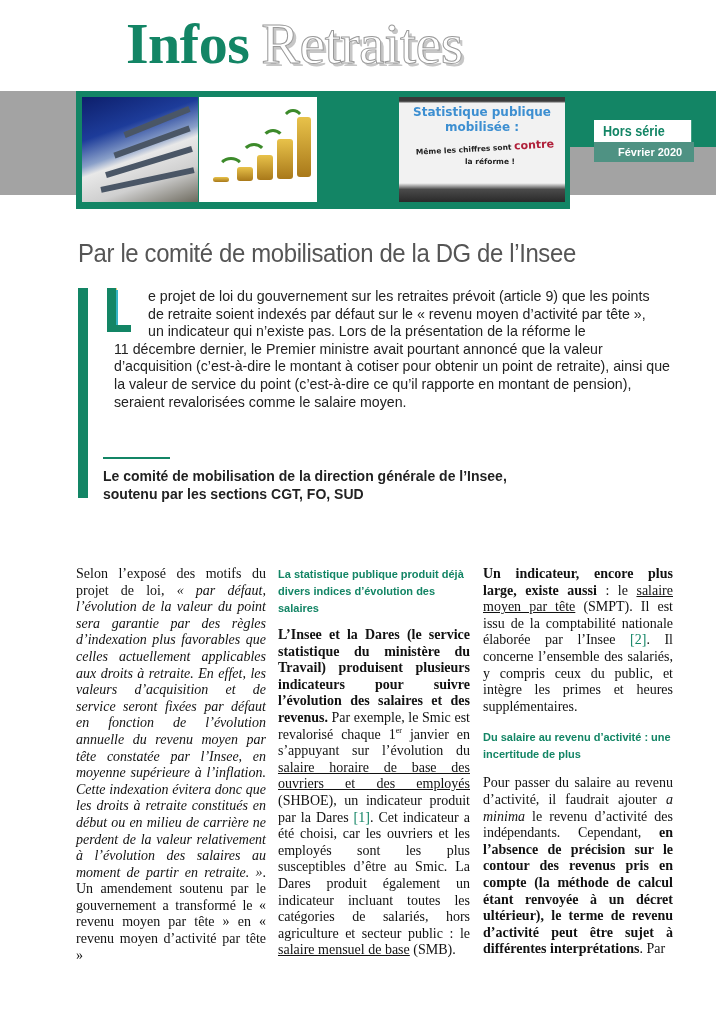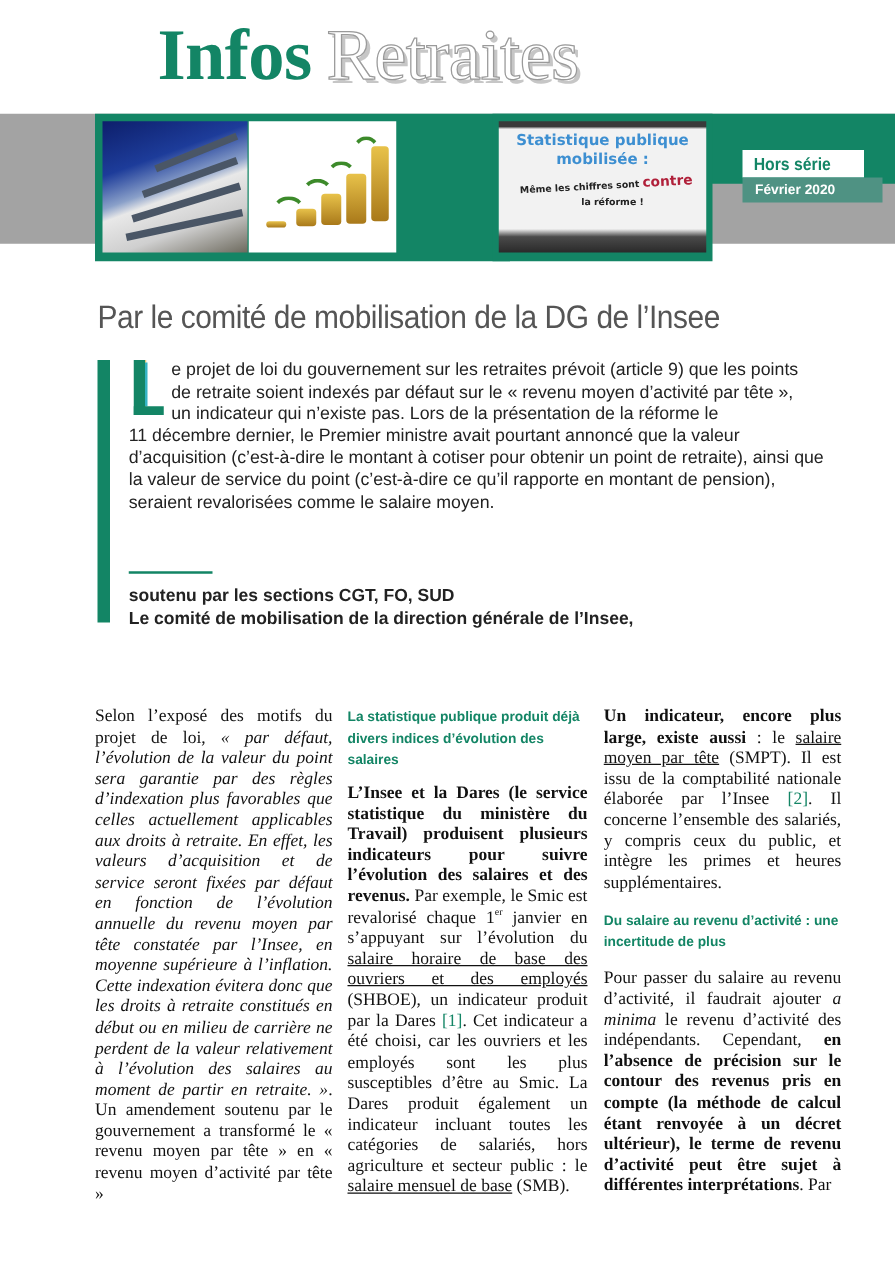--- a/index.html
+++ b/index.html
@@ -25,32 +25,32 @@
   .arrow-curve { position: absolute; border: 3px solid #3c8a2a; border-color: #3c8a2a transparent transparent transparent; border-radius: 50%; }
   .photo-banner { left: 399px; width: 166px; background: linear-gradient(#3a3a3a 0%, #3a3a3a 4%, #f2f2f2 6%, #f2f2f2 82%, #4a4a4a 88%, #2a2a2a 100%); }
   .photo-banner-frame { position: absolute; left: 394px; top: 0; width: 176px; height: 118px; background: #138565; }
   .sign-line1 { position: absolute; left: 0; width: 166px; top: 8px; text-align: center; font-family: "DejaVu Sans", sans-serif; font-weight: bold; color: #3d8fd1; font-size: 12px; line-height: 15px; }
   .sign-line2 { position: absolute; left: 0; width: 166px; top: 23px; text-align: center; font-family: "DejaVu Sans", sans-serif; font-weight: bold; color: #3d8fd1; font-size: 12px; line-height: 15px; }
   .sign-line3 { position: absolute; left: 6px; width: 160px; top: 46px; text-align: center; font-family: "DejaVu Sans", sans-serif; font-weight: bold; color: #222; font-size: 7.5px; line-height: 10px; transform: rotate(-3deg); }
   .sign-line3 .contre { color: #b0203a; font-size: 11px; }
   .sign-line4 { position: absolute; left: 0; width: 182px; top: 60px; text-align: center; font-family: "DejaVu Sans", sans-serif; font-weight: bold; color: #222; font-size: 7.5px; line-height: 10px; }
 
   .badge-hors { position: absolute; left: 594px; top: 120px; width: 108px; height: 22px; background: #ffffff; color: #138565; font-family: "Liberation Sans", sans-serif; font-weight: bold; font-size: 14px; line-height: 22px; padding-left: 10px; transform: scaleX(0.9); transform-origin: left; }
-  .badge-date { position: absolute; left: 594px; top: 142px; width: 112px; height: 20px; background: #4f9283; color: #ffffff; font-family: "Liberation Sans", sans-serif; font-weight: bold; font-size: 11px; line-height: 20px; padding-left: 10px; }
+  .badge-date { position: absolute; left: 594px; top: 142px; width: 100px; height: 20px; background: #4f9283; color: #ffffff; font-family: "Liberation Sans", sans-serif; font-weight: bold; font-size: 11px; line-height: 20px; padding-left: 24px; }
 
   
   .byline { position: absolute; left: 78px; top: 238px; font-family: "Liberation Sans", sans-serif; font-size: 26px; color: #555555; letter-spacing: -0.4px; transform: scaleX(0.92); transform-origin: left; white-space: nowrap; }
 
   
   .intro-bar { position: absolute; left: 78px; top: 288px; width: 10px; height: 210px; background: #138565; }
   .dropcap { position: absolute; left: 107px; top: 288px; width: 24px; height: 44px; }
   .dropcap .v { position: absolute; left: 0; top: 0; width: 9px; height: 44px; background: #138565; box-shadow: 1px 0 0 #e8c878; }
   .dropcap .h { position: absolute; left: 0; top: 37px; width: 24px; height: 7px; background: #138565; }
   .dropcap .v2 { position: absolute; left: 9px; top: 2px; width: 2px; height: 35px; background: #34b4c4; }
-  .intro { position: absolute; left: 103px; top: 288px; width: 560px; font-family: "Liberation Sans", sans-serif; font-size: 14.2px; line-height: 17.6px; color: #222; }
+  .intro { position: absolute; left: 114px; top: 288px; width: 560px; font-family: "Liberation Sans", sans-serif; font-size: 14.2px; line-height: 17.6px; color: #222; }
   .intro p { margin: 0; }
   .intro .p1 { text-indent: 0; }
   .intro .p1 .l1, .intro .p1 .l2, .intro .p1 .l3 { padding-left: 34px; display: block; }
   .intro .p2 { margin-top: 9px; }
   .intro-rule { position: absolute; left: 103px; top: 457px; width: 67px; height: 2px; background: #138565; }
   .signature { position: absolute; left: 103px; top: 467px; width: 520px; font-family: "Liberation Sans", sans-serif; font-weight: bold; font-size: 14px; line-height: 18px; color: #222; }
 
   
   .col { position: absolute; top: 566px; width: 190px; font-family: "Liberation Serif", serif; font-size: 14px; line-height: 16.6px; color: #111; text-align: justify; }
   .col1 { left: 76px; }
@@ -121,22 +121,22 @@
 <div class="intro">
   <p class="p1">
     <span class="l1">e projet de loi du gouvernement sur les retraites prévoit (article 9) que les points</span>
     <span class="l2">de retraite soient indexés par défaut sur le « revenu moyen d’activité par tête »,</span>
     <span class="l3">un indicateur qui n’existe pas. Lors de la présentation de la réforme le</span>
     <span>11 décembre dernier, le Premier ministre avait pourtant annoncé que la valeur d’acquisition (c’est-à-dire le montant à cotiser pour obtenir un point de retraite), ainsi que la valeur de service du point (c’est-à-dire ce qu’il rapporte en montant de pension), seraient revalorisées comme le salaire moyen.</span>
   </p>
 </div>
 <div class="intro-rule"></div>
 <div class="signature">
+  <div>Le comité de mobilisation de la direction générale de l’Insee,</div>
   <div>soutenu par les sections CGT, FO, SUD</div>
-  <div>Le comité de mobilisation de la direction générale de l’Insee,</div>
 </div>
 
 <div class="col col1">
   <p><span>Selon l’exposé des motifs du projet de loi, </span><em>« par défaut, l’évolution de la valeur du point sera garantie par des règles d’indexation plus favorables que celles actuellement applicables aux droits à retraite. En effet, les valeurs d’acquisition et de service seront fixées par défaut en fonction de l’évolution annuelle du revenu moyen par tête constatée par l’Insee, en moyenne supérieure à l’inflation. Cette indexation évitera donc que les droits à retraite constitués en début ou en milieu de carrière ne perdent de la valeur relativement à l’évolution des salaires au moment de partir en retraite. »</em><span>. Un amendement soutenu par le gouvernement a transformé le « revenu moyen par tête » en « revenu moyen d’activité par tête »</span></p>
 </div>
 
 <div class="col col2">
   <div class="subhead">La statistique publique produit déjà divers indices d’évolution des salaires</div>
   <p><strong>L’Insee et la Dares (le service statistique du ministère du Travail) produisent plusieurs indicateurs pour suivre l’évolution des salaires et des revenus.</strong><span> Par exemple, le Smic est revalorisé chaque 1</span><sup>er</sup><span> janvier en s’appuyant sur l’évolution du </span><u>salaire horaire de base des ouvriers et des employés</u><span> (SHBOE), un indicateur produit par la Dares </span><span class="ref">[1]</span><span>. Cet indicateur a été choisi, car les ouvriers et les employés sont les plus susceptibles d’être au Smic. La Dares produit également un indicateur incluant toutes les catégories de salariés, hors agriculture et secteur public : le </span><u>salaire mensuel de base</u><span> (SMB).</span></p>
 </div>

